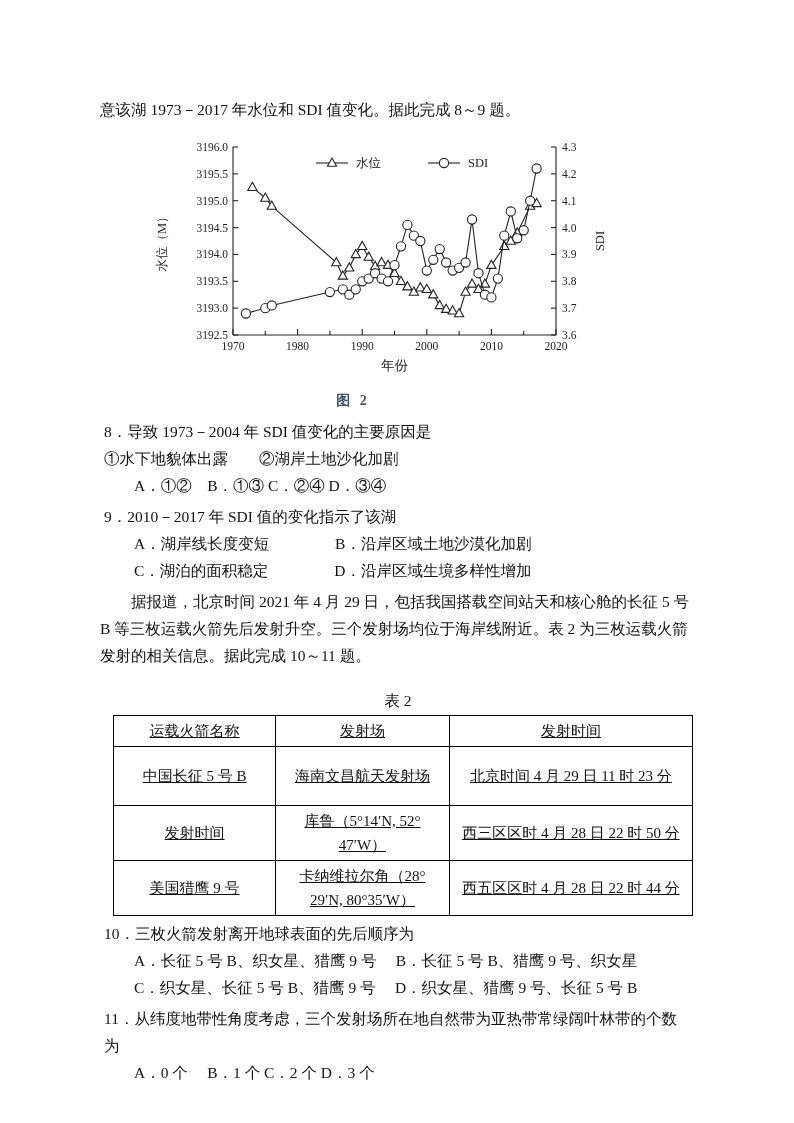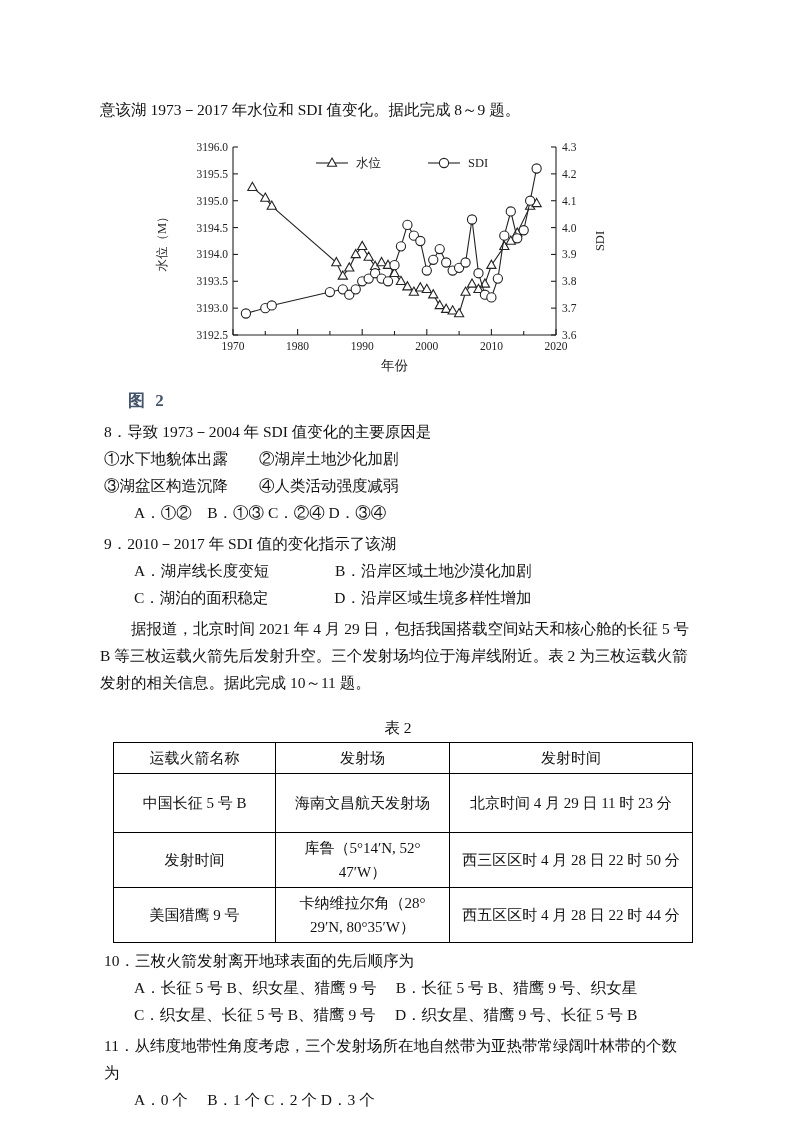--- a/index.html
+++ b/index.html
@@ -14,32 +14,33 @@
   .content{
     position:absolute;left:100px;top:96px;width:596px;
     font-size:15.5px;line-height:27px;
   }
   p{margin:0;}
   .para-indent{text-indent:2em;}
   .opt-indent{padding-left:30px;}
   figure{margin:10px 0 0 28px;padding:0;width:510px;}
   .chart-svg{display:block;}
   .fig-caption{
-    text-align:left;margin-top:4px;margin-right:60px;
-    color:#44546a;font-weight:bold;font-size:17px;
+    text-align:center;margin-top:4px;margin-right:60px;
+    color:#44546a;font-weight:bold;font-size:14px;
     letter-spacing:3px;
   }
   .question{margin:4px;}
   .tbl-caption{text-align:center;margin-top:20px;line-height:24px;}
   table.rocket{
     border-collapse:collapse;
     margin-left:13px;margin-top:2px;
     width:580px;
     font-size:15px;line-height:24px;
     text-align:center;
+    text-decoration:underline;
   }
   table.rocket th,table.rocket td{
     border:1.6px solid #000;
     font-weight:normal;
     padding:3px 8px;
     vertical-align:middle;
   }
   table.rocket tbody td{height:48px;}
   table.rocket tbody tr:first-child td{height:52px;}
 </style>
@@ -184,21 +185,20 @@
           <circle cx="395.7" cy="97.2571428571428" r="4.6" fill="#fff" stroke="#222" stroke-width="1.1"></circle>
           <circle cx="402.16" cy="67.71428571428578" r="4.6" fill="#fff" stroke="#222" stroke-width="1.1"></circle>
           <circle cx="408.62" cy="35.48571428571432" r="4.6" fill="#fff" stroke="#222" stroke-width="1.1"></circle>
         </svg>
       <figcaption class="fig-caption">图 2</figcaption>
     </figure>
 
     <div class="question">
       <p>8．导致 1973－2004 年 SDI 值变化的主要原因是</p>
       <p>①水下地貌体出露　　②湖岸土地沙化加剧</p>
-      <p>③湖盆区构造沉降　　④人类活动强度减弱</p>
       <p class="opt-indent">A．①②　B．①③  C．②④  D．③④</p>
     </div>
 
     <div class="question">
       <p>9．2010－2017 年 SDI 值的变化指示了该湖</p>
       <p class="opt-indent">A．湖岸线长度变短　　　　 B．沿岸区域土地沙漠化加剧</p>
       <p class="opt-indent">C．湖泊的面积稳定　　　　 D．沿岸区域生境多样性增加</p>
     </div>
 
     <p class="para-indent">据报道，北京时间 2021 年 4 月 29 日，包括我国搭载空间站天和核心舱的长征 5 号 B 等三枚运载火箭先后发射升空。三个发射场均位于海岸线附近。表 2 为三枚运载火箭发射的相关信息。据此完成 10～11 题。</p>

